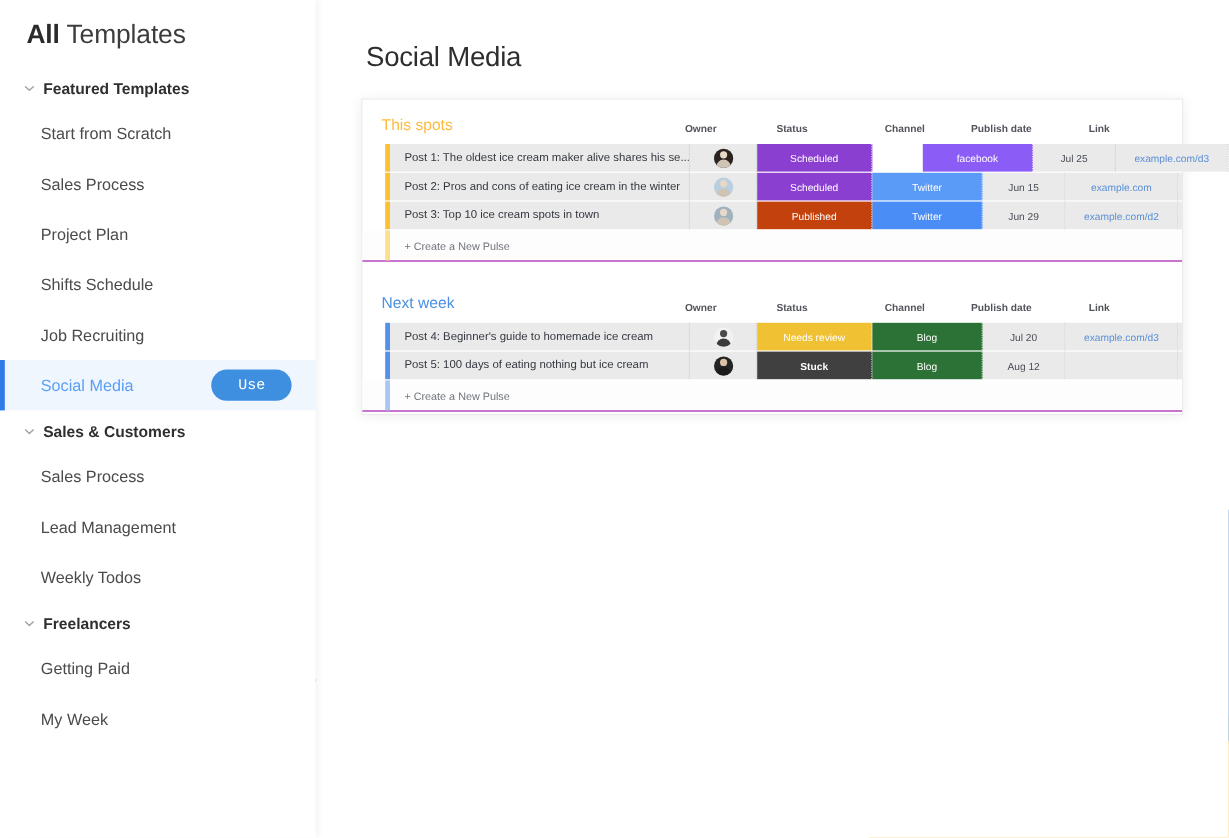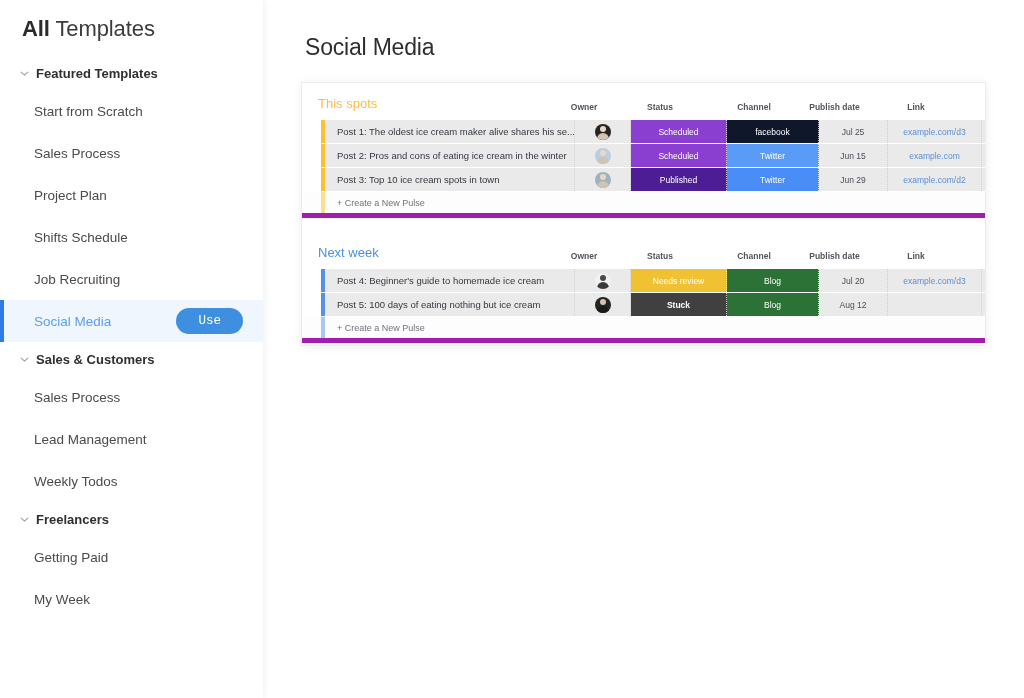--- a/index.html
+++ b/index.html
@@ -173,21 +173,21 @@
   .avatar.a3 { background:#9fb2bd; }
   .avatar.a4 { background:#f2f2f2; }
   .avatar.a4 i.head { background:#4a4a4a; }
   .avatar.a4 i.body { background:#3a3a3a; }
   .avatar.a5 { background:#242424; }
   .avatar.a5 i.head { background:#d9c2a8; }
   .avatar.a5 i.body { background:#1a1a1a; }
 
   .add-row {
     height: 26px; align-items: center;
-    background: #fdfdfd; border-bottom: 5px solid #a21caf;
+    background: #fdfdfd; border-bottom: 1px solid #a21caf;
   }
   .add-row .bar { height:100%; }
   .add-label {
     font-size: 9px; color: #6f737b; padding-left: 12px;
   }
   .add-row .fill { flex:1 1 auto; background:#fdfdfd; }
 
   .section-gap { height: 14px; }
 
   
@@ -302,21 +302,21 @@
             <div class="data-row">
               <div class="bar amber"></div>
               <div class="cell name c-name">Post 1: The oldest ice cream maker alive shares his se...</div>
               <div class="cell owner c-owner">
                 <span class="avatar a1">
                   <i class="head"></i>
                   <i class="body"></i>
                 </span>
               </div>
               <div class="cell status c-status" style="background: rgb(138, 63, 209);">Scheduled</div>
-              <div class="cell channel c-chan" style="background: #0f172a;">facebook</div>
+              <div class="cell channel c-chan" style="background: #8b5cf6; margin-left: 42px;">facebook</div>
               <div class="cell date c-date">Jul 25</div>
               <div class="cell link c-link">example.com/d3</div>
               <div class="cell end c-end"></div>
             </div>
             <div class="data-row">
               <div class="bar amber"></div>
               <div class="cell name c-name">Post 2: Pros and cons of eating ice cream in the winter</div>
               <div class="cell owner c-owner">
                 <span class="avatar a2">
                   <i class="head"></i>
@@ -331,21 +331,21 @@
             </div>
             <div class="data-row">
               <div class="bar amber"></div>
               <div class="cell name c-name">Post 3: Top 10 ice cream spots in town</div>
               <div class="cell owner c-owner">
                 <span class="avatar a3">
                   <i class="head"></i>
                   <i class="body"></i>
                 </span>
               </div>
-              <div class="cell status c-status" style="background: #4c1d95;">Published</div>
+              <div class="cell status c-status" style="background: #c2410c;">Published</div>
               <div class="cell channel c-chan" style="background: rgb(74, 141, 246);">Twitter</div>
               <div class="cell date c-date">Jun 29</div>
               <div class="cell link c-link">example.com/d2</div>
               <div class="cell end c-end"></div>
             </div>
             <div class="add-row">
               <div class="bar amber-dim"></div>
               <div class="add-label">+ Create a New Pulse</div>
               <div class="fill"></div>
             </div>

